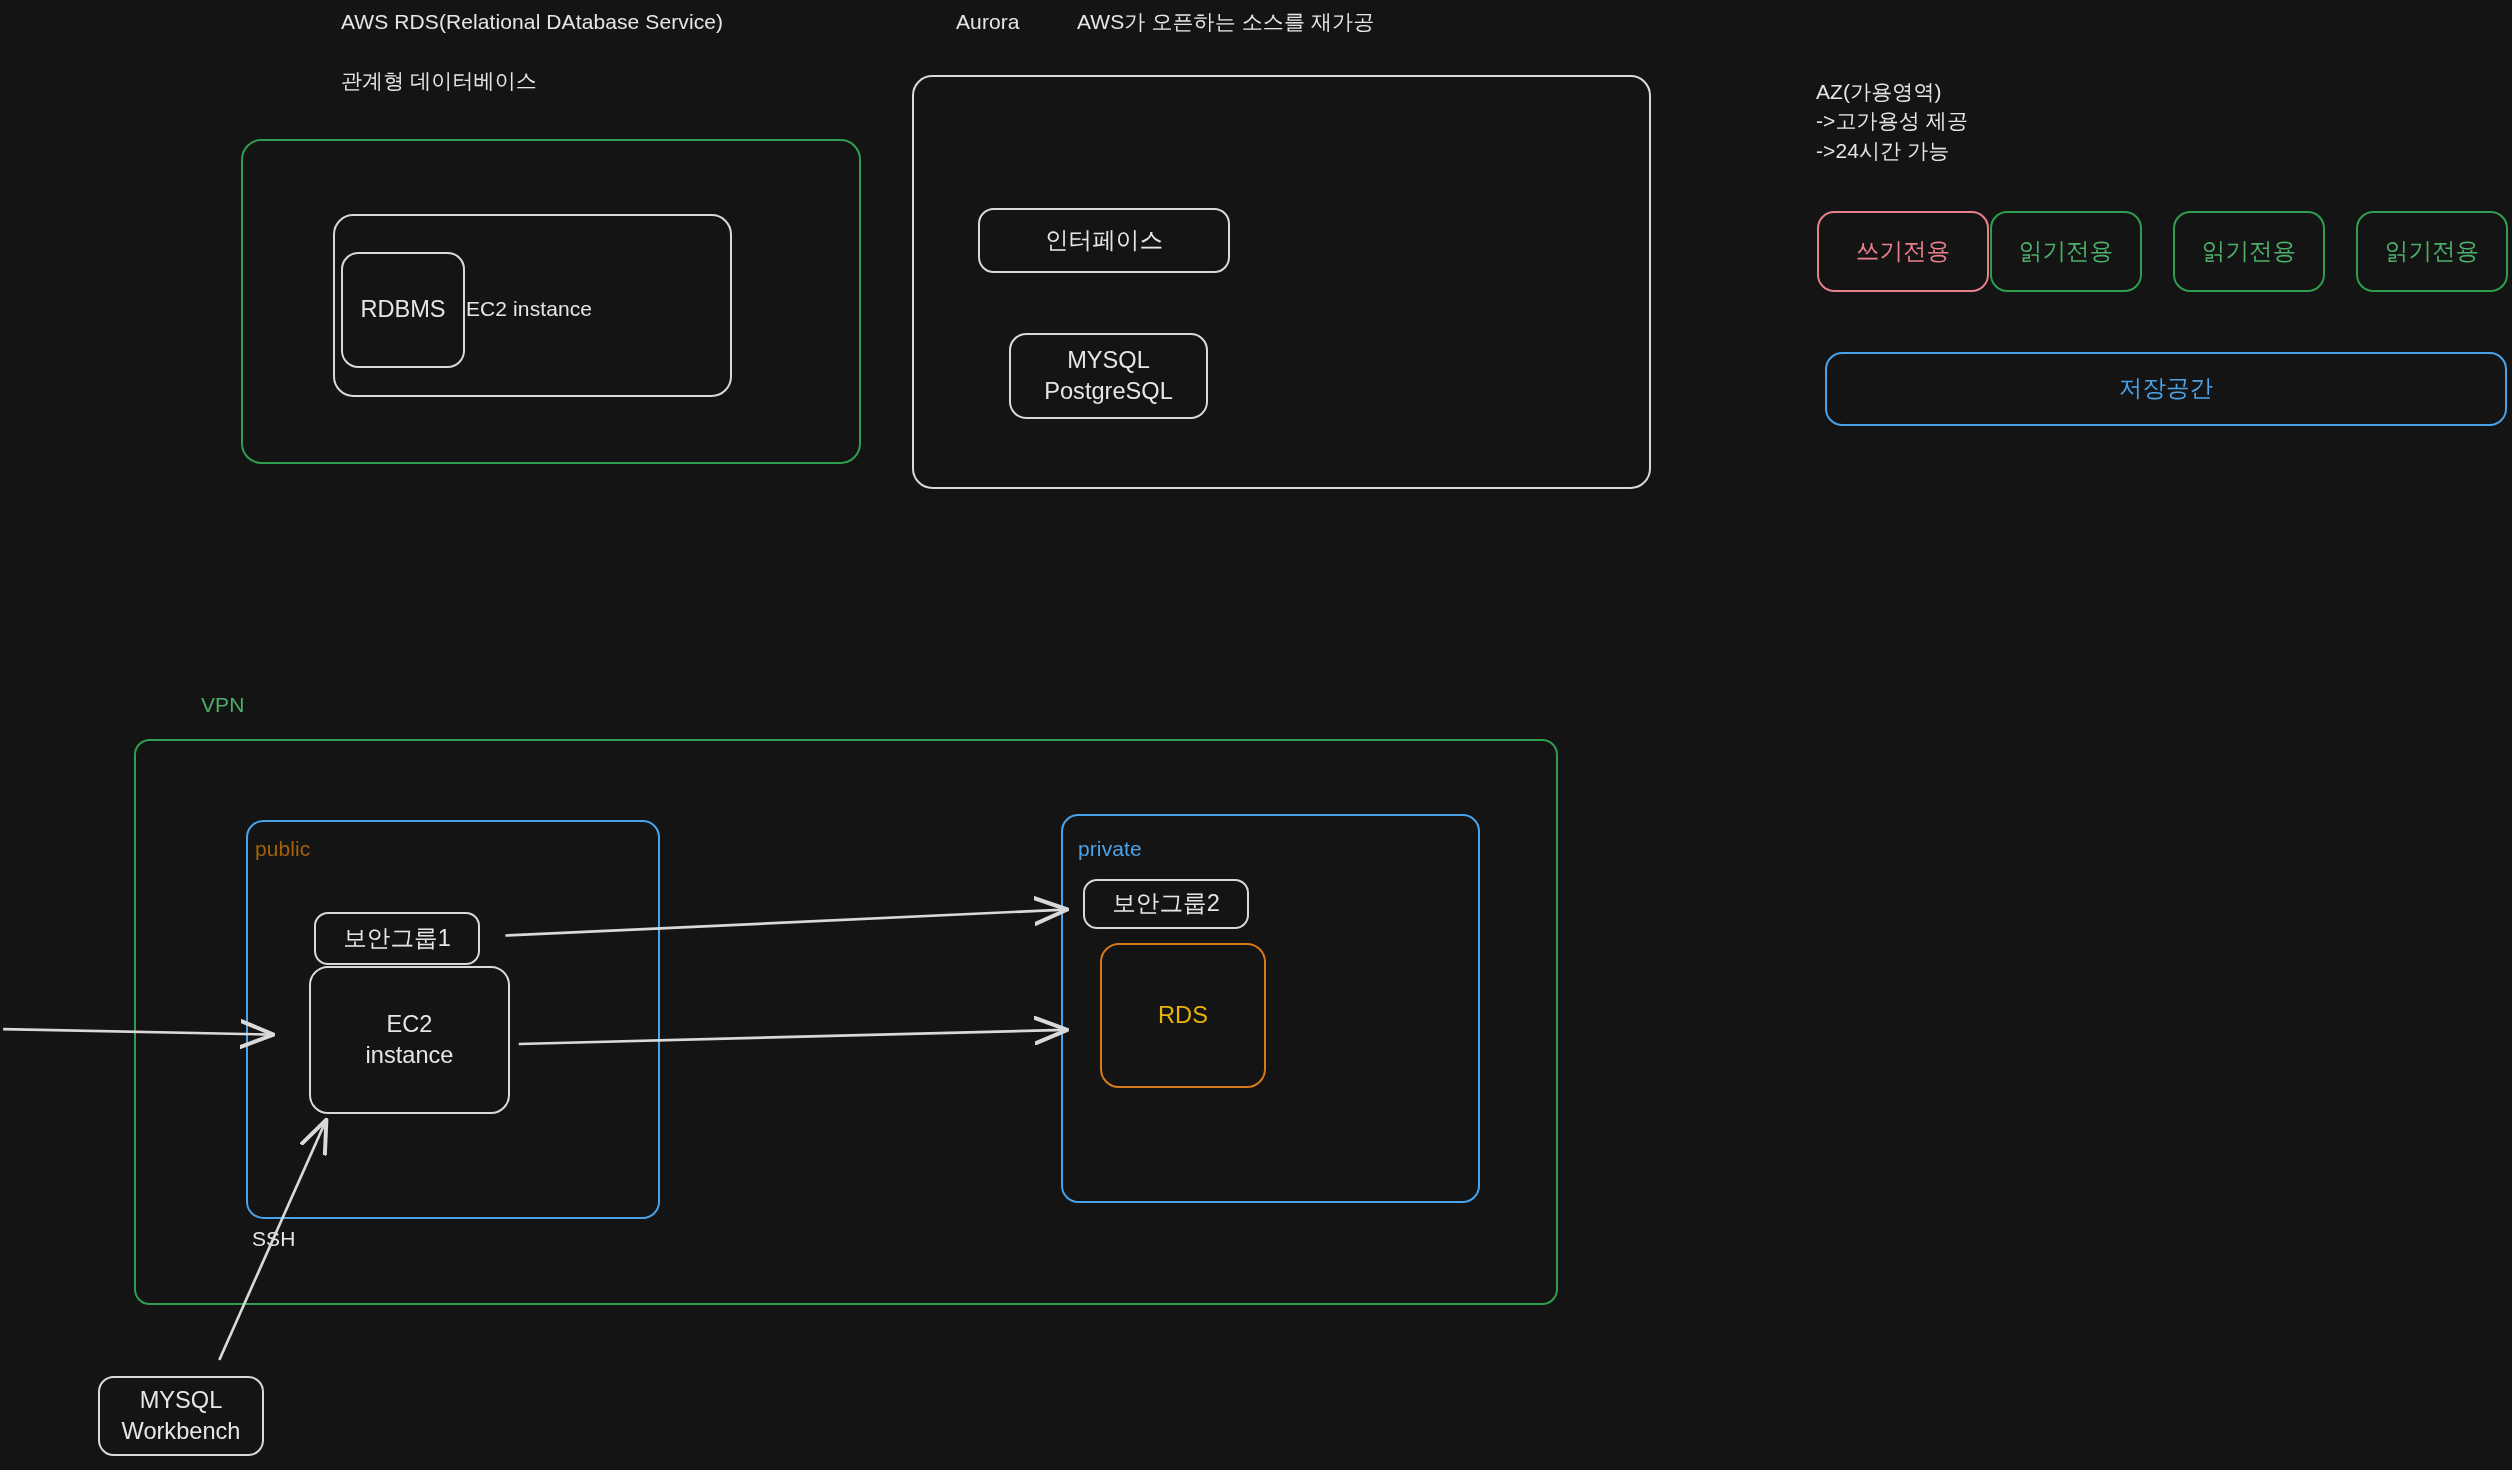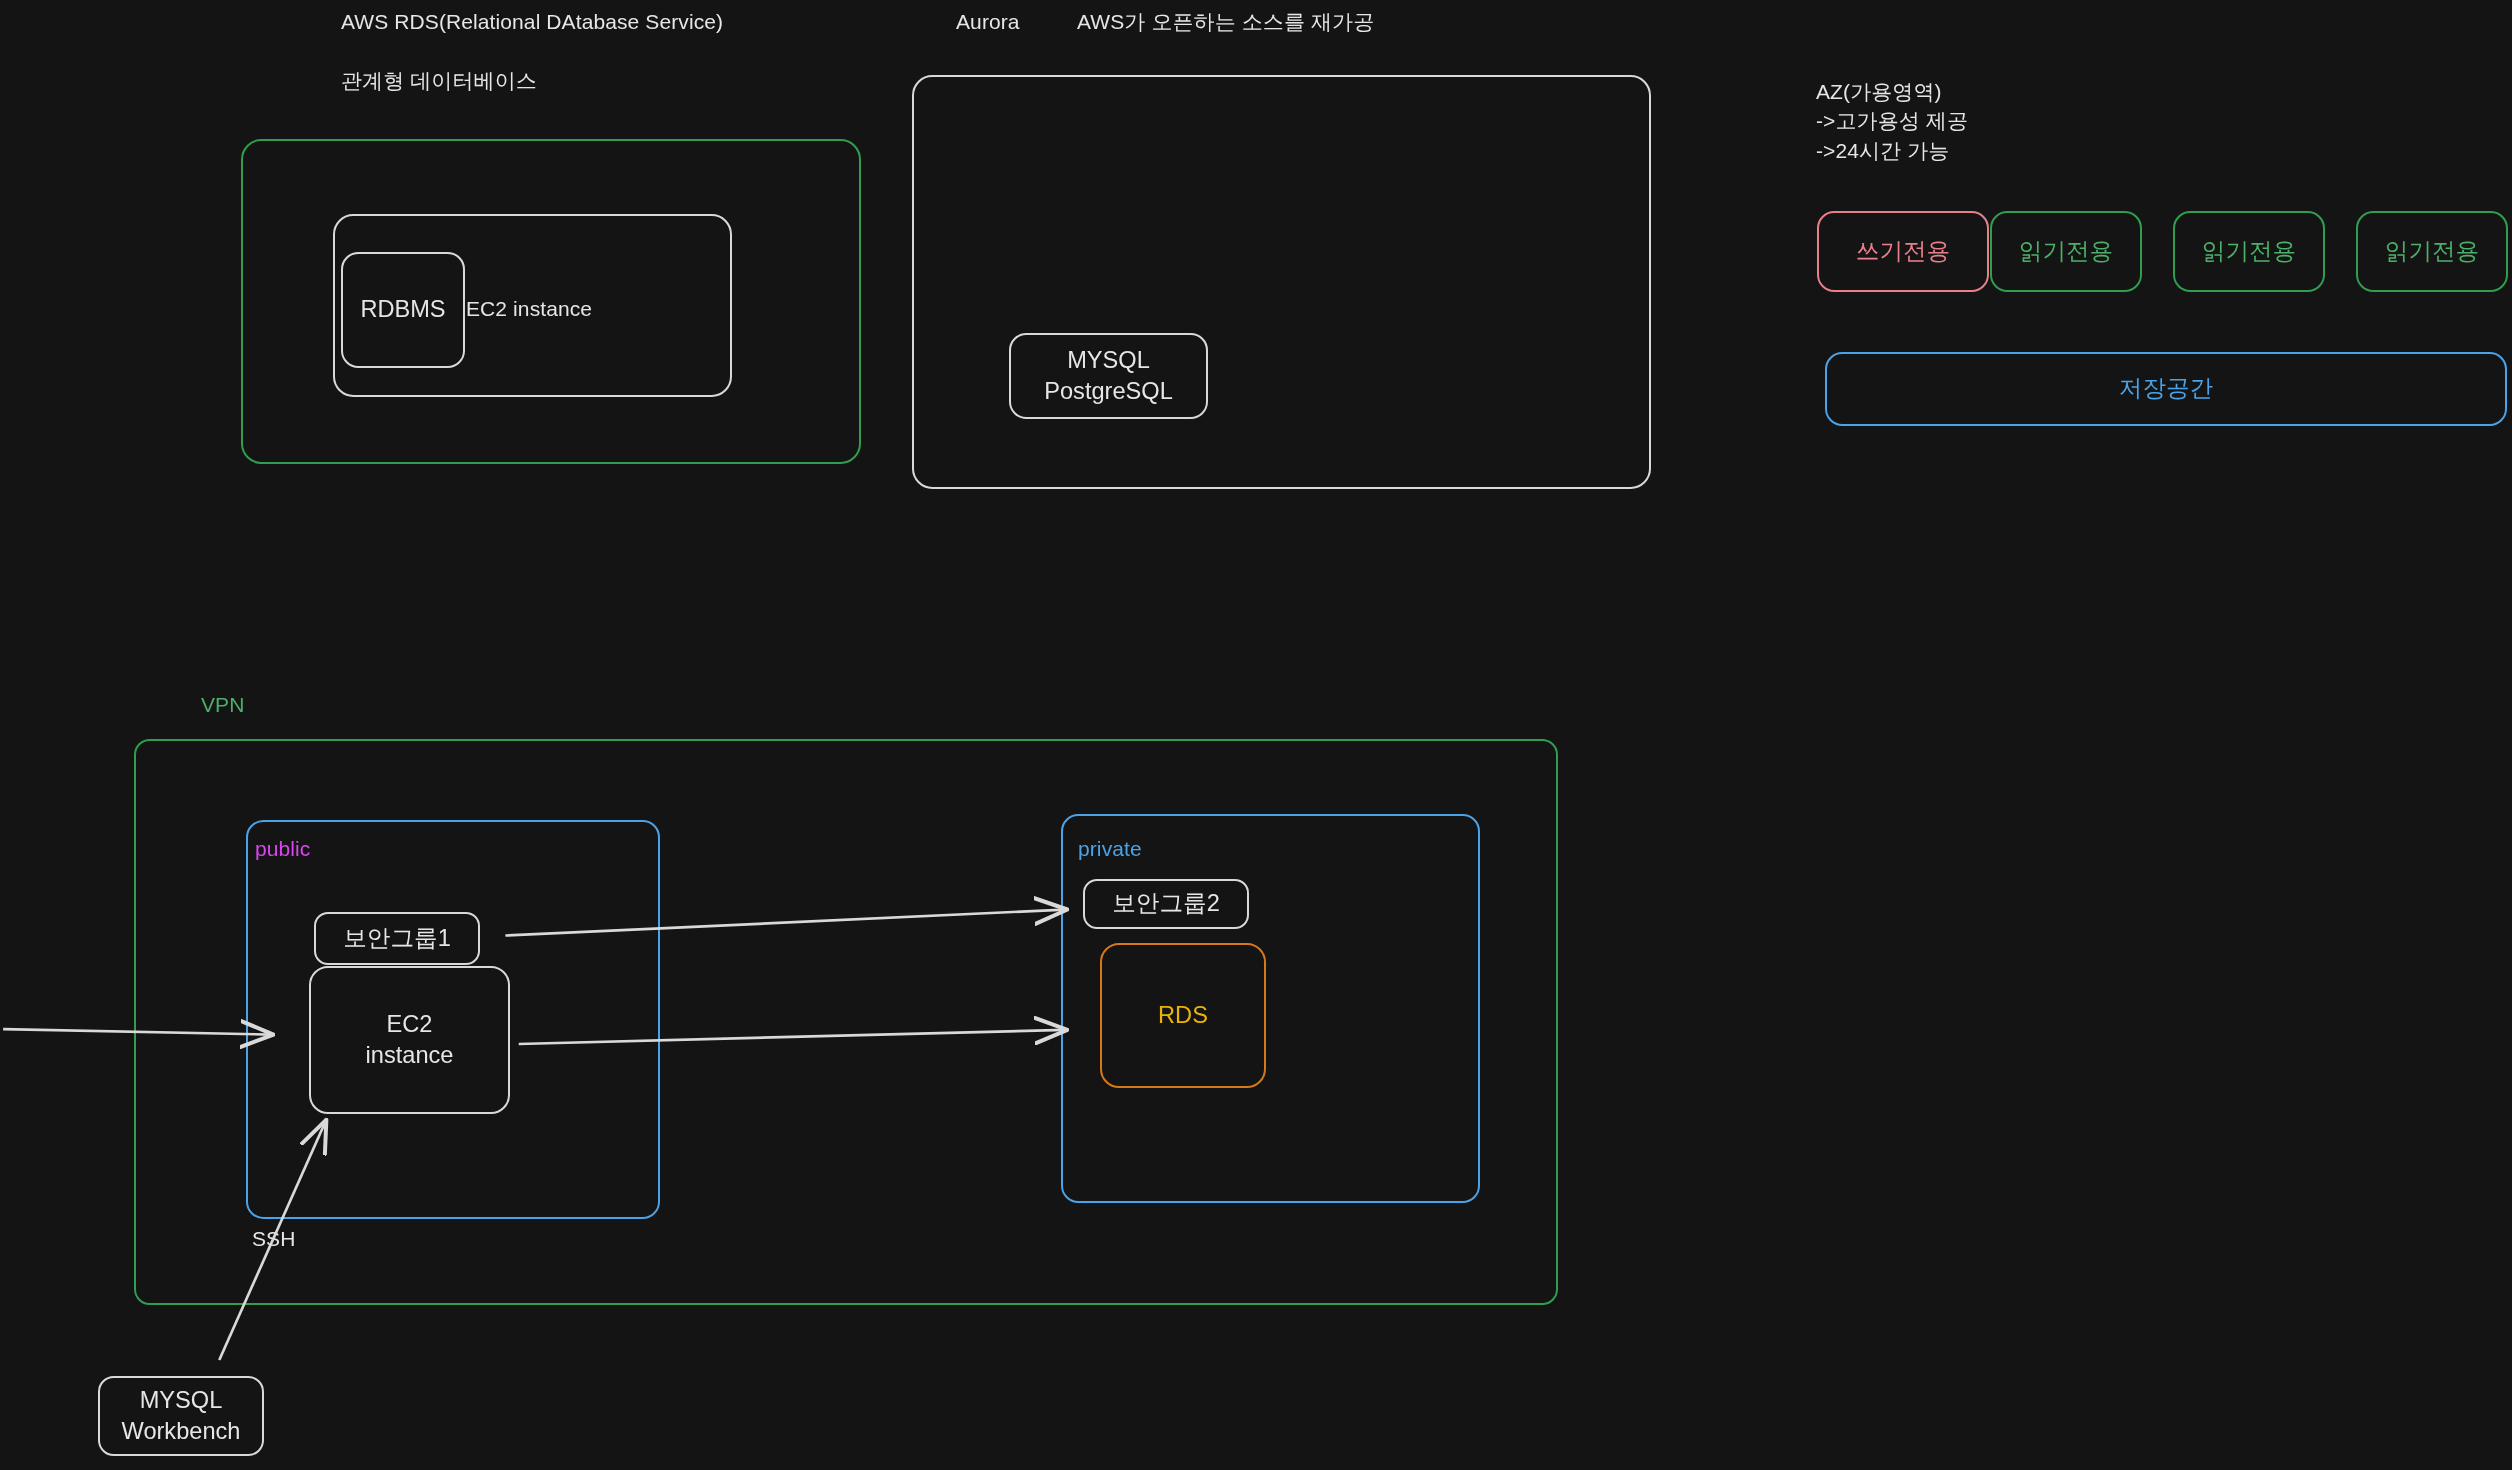--- a/index.html
+++ b/index.html
@@ -76,20 +76,23 @@
     <span>RDBMS</span>
   </div>
 
   <div class="lbl" style="left:466px;top:296px;">EC2 instance</div>
 
   <div class="lbl" style="left:956px;top:9.4px;">Aurora</div>
   <div class="lbl" style="left:1077px;top:9.4px;">AWS가 오픈하는 소스를 재가공</div>
 
   <div class="box" style="left:912px;top:75px;width:739px;height:414px;"></div>
 
+  <div class="box center" style="left:978px;top:208px;width:252px;height:65px;border-radius:15.7px;">
+    <span>인터페이스</span>
+  </div>
 
   <div class="box center" style="left:1009px;top:333px;width:199px;height:86px;border-radius:17.3px;">
     <span>MYSQL
 PostgreSQL</span>
   </div>
 
   <div class="lbl" style="left:1816px;top:79px;">AZ(가용영역)</div>
   <div class="lbl" style="left:1816px;top:108px;">-&gt;고가용성 제공</div>
   <div class="lbl" style="left:1816px;top:138px;">-&gt;24시간 가능</div>
 
@@ -108,21 +111,21 @@
 
   <div class="box center blue" style="left:1825px;top:352px;width:682px;height:74px;border-radius:17.3px;">
     <span>저장공간</span>
   </div>
 
   <div class="lbl green-text" style="left:201px;top:692px;color:#4caf6a;">VPN</div>
 
   <div class="box green" style="left:134px;top:739px;width:1424px;height:566px;border-radius:15.7px;"></div>
 
   <div class="box blue" style="left:246px;top:820px;width:414px;height:399px;border-radius:17.3px;"></div>
-  <div class="lbl" style="left:255px;top:836px;color:#d946ef;">public</div>
+  <div class="lbl" style="left:255px;top:836px;color:#a16207;">public</div>
 
   <div class="box center" style="left:314px;top:912px;width:166px;height:53px;border-radius:14px;">
     <span>보안그룹1</span>
   </div>
 
   <div class="box center" style="left:309px;top:966px;width:201px;height:148px;border-radius:19px;">
     <span>EC2
 instance</span>
   </div>
 

